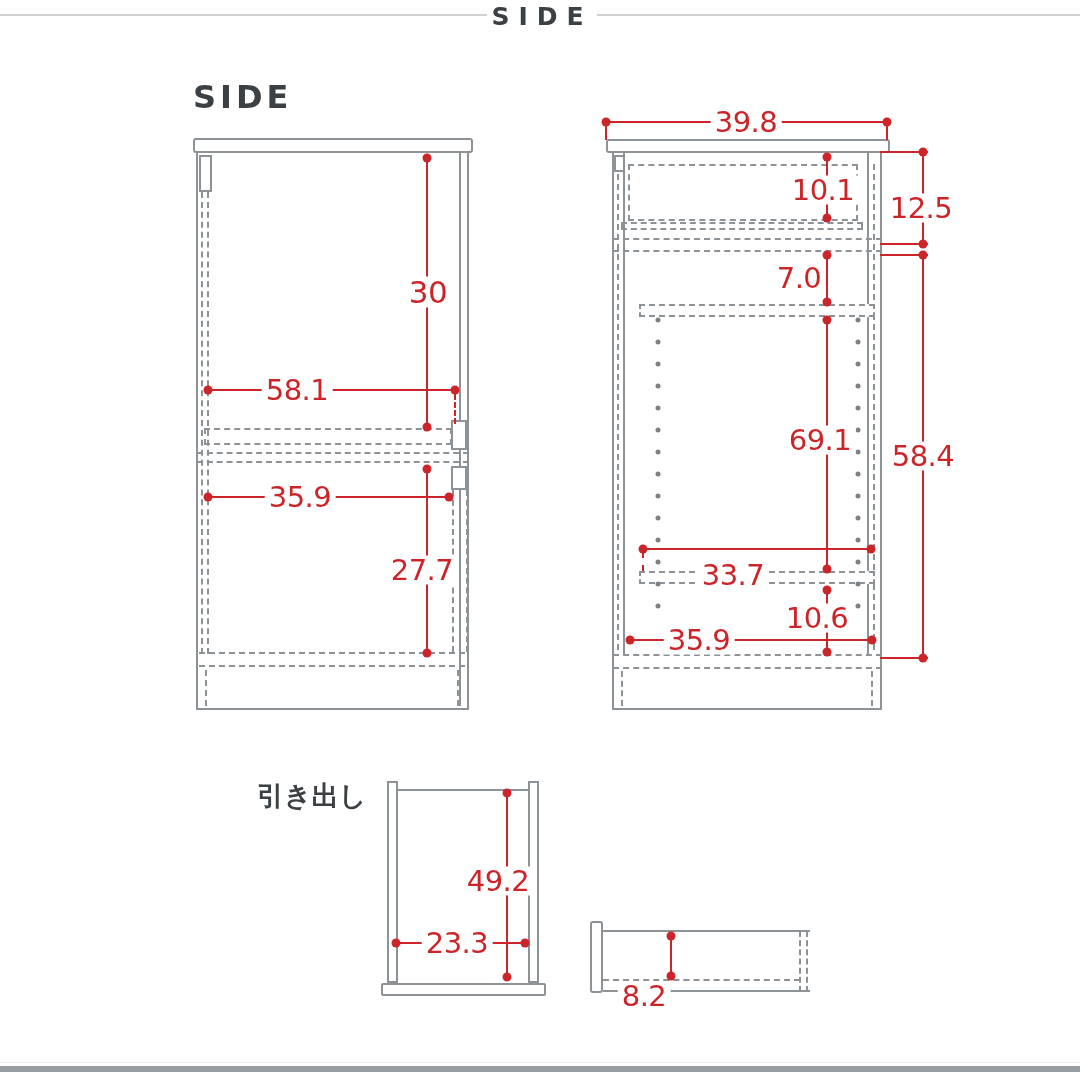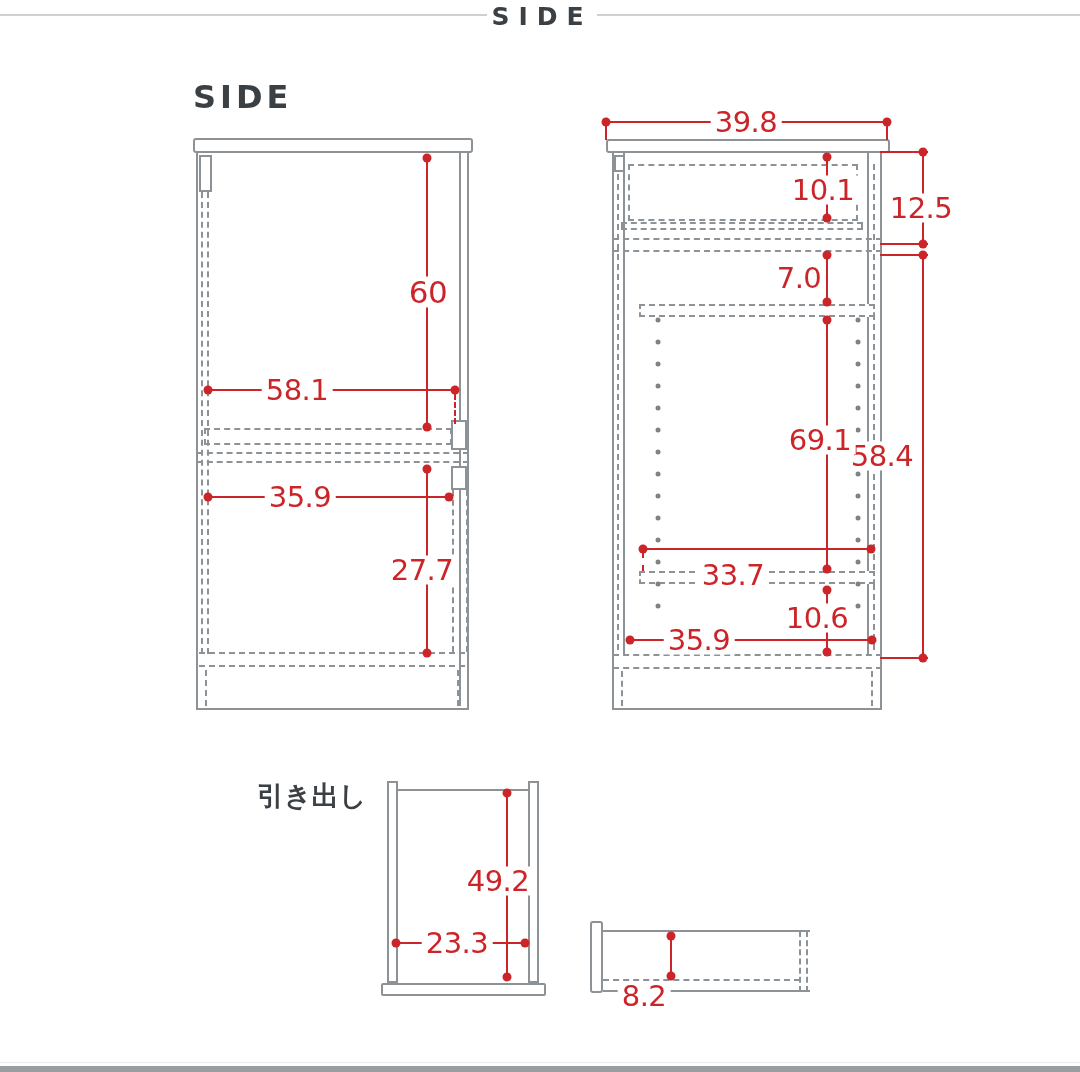--- a/index.html
+++ b/index.html
@@ -58,21 +58,21 @@
     <div class="s b2 z3" style="left:451px;top:466px;width:12px;height:20px"></div>
     <div class="s" style="left:452px;top:490px;width:12px;height:162px;border-left:2px dashed var(--gray,#9aa0a4);border-right:2px dashed var(--gray,#9aa0a4)"></div>
     <div class="s dt" style="left:199px;top:652px;width:266px"></div>
     <div class="s dt" style="left:199px;top:665px;width:266px"></div>
     <div class="s dl" style="left:205px;top:670px;height:36px"></div>
     <div class="s dl" style="left:457px;top:670px;height:36px"></div>
 
     <div class="rv" style="left:426px;top:158px;height:269px"></div>
     <div class="dot" style="left:427px;top:158px"></div>
     <div class="dot" style="left:427px;top:427px"></div>
-    <div class="lab" style="left:428px;top:292px;font-size:31px">60</div>
+    <div class="lab" style="left:428px;top:292px;font-size:31px">30</div>
 
     <div class="rh" style="left:208px;top:389px;width:247px"></div>
     <div class="dot" style="left:208px;top:390px"></div>
     <div class="dot" style="left:455px;top:390px"></div>
     <div class="rvd" style="left:454px;top:394px;height:30px"></div>
     <div class="lab" style="left:297px;top:390px">58.1</div>
 
     <div class="rh" style="left:208px;top:496px;width:241px"></div>
     <div class="dot" style="left:208px;top:497px"></div>
     <div class="dot" style="left:449px;top:497px"></div>
@@ -155,21 +155,21 @@
     <div class="rv" style="left:826px;top:255px;height:47px"></div>
     <div class="dot" style="left:827px;top:255px"></div>
     <div class="dot" style="left:827px;top:302px"></div>
     <div class="lab" style="left:799px;top:278px">7.0</div>
 
     <div class="rv" style="left:922px;top:255px;height:403px"></div>
     <div class="dot" style="left:923px;top:255px"></div>
     <div class="dot" style="left:923px;top:658px"></div>
     <div class="rh" style="left:880px;top:254px;width:48px"></div>
     <div class="rh" style="left:880px;top:657px;width:48px"></div>
-    <div class="lab" style="left:882px;top:456px">58.4</div>
+    <div class="lab" style="left:923px;top:456px">58.4</div>
 
     <div class="rv" style="left:826px;top:320px;height:249px"></div>
     <div class="dot" style="left:827px;top:320px"></div>
     <div class="dot" style="left:827px;top:569px"></div>
     <div class="lab" style="left:820px;top:440px">69.1</div>
 
     <div class="rh" style="left:643px;top:548px;width:228px"></div>
     <div class="dot" style="left:643px;top:549px"></div>
     <div class="dot" style="left:871px;top:549px"></div>
     <div class="rvd" style="left:642px;top:552px;height:19px"></div>

